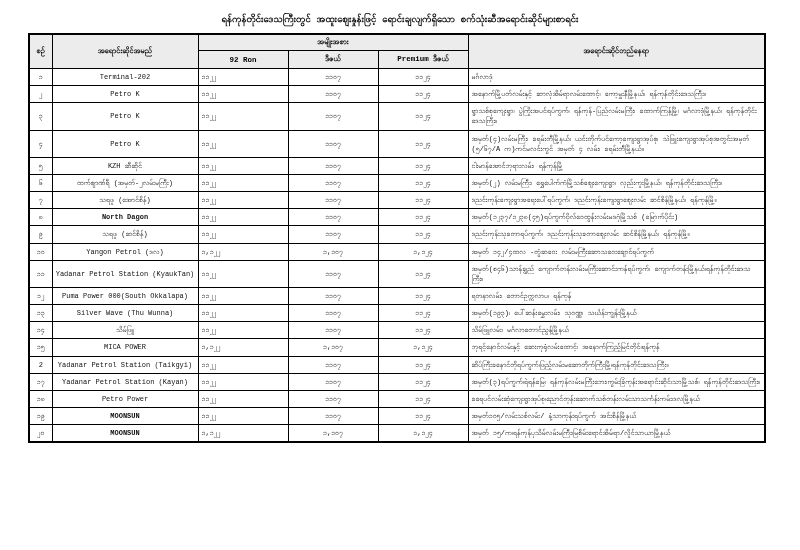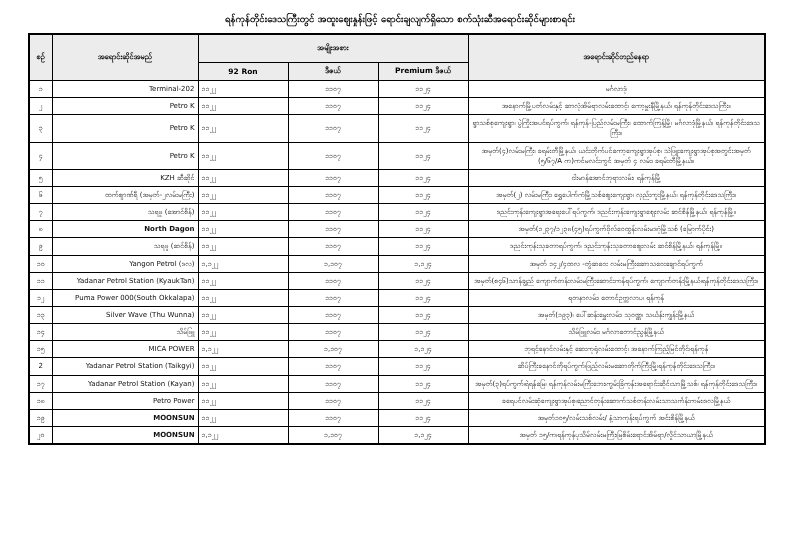--- a/index.html
+++ b/index.html
@@ -4,21 +4,21 @@
 <style>
   * { box-sizing: border-box; }
   html, body {
     margin: 0; padding: 0;
     width: 800px; height: 550px;
     background: #ffffff;
     font-family: "DejaVu Sans", sans-serif;
     color: #111;
     overflow: hidden;
   }
-  .page { width: 800px; height: 550px; position: relative; }
+  .page { width: 800px; height: 550px; position: relative; font-family: Liberation Mono, monospace; }
   .doc-title {
     text-align: center;
     font-weight: bold;
     font-size: 9.5px;
     padding-top: 13px;
     letter-spacing: 0.1px;
     color: #000;
   }
   table.price-table {
     border-collapse: collapse;
@@ -32,34 +32,34 @@
     overflow: hidden;
   }
   .price-table th {
     background: #ececec;
     font-weight: bold;
     font-size: 7.5px;
     text-align: center;
     padding: 3px 2px;
     color: #000;
   }
-  .price-table th.group-header { padding: 8px; margin-top: 6px; }
+  .price-table th.group-header { padding: 2px; margin-top: 6px; }
   .price-table td {
     font-size: 7px;
     line-height: 1.45;
     padding: 3px 3px;
     vertical-align: middle;
     background: #fff;
   }
   .c-no       { width: 23px;  text-align: center; }
-  .c-name     { width: 146px; text-align: right; padding-left: 5px; }
+  .c-name     { width: 146px; text-align: center; padding-left: 5px; }
   .c-price92  { width: 93px;  text-align: left; }
   .c-diesel   { width: 93px;  text-align: center; margin-top: 20px; }
   .c-premium  { width: 86px;  text-align: center; margin-top: 20px; }
-  .c-loc      { width: 297px; text-align: center; }
+  .c-loc      { width: 297px; text-align: left; }
   td.bold-name { font-weight: bold; }
 </style>
 </head>
 <body>
 
 <div class="page">
 
   <div class="doc-title">ရန်ကုန်တိုင်းဒေသကြီးတွင် အထူးဈေးနှုန်းဖြင့် ရောင်းချလျက်ရှိသော စက်သုံးဆီအရောင်းဆိုင်များစာရင်း</div>
 
   <table class="price-table">

